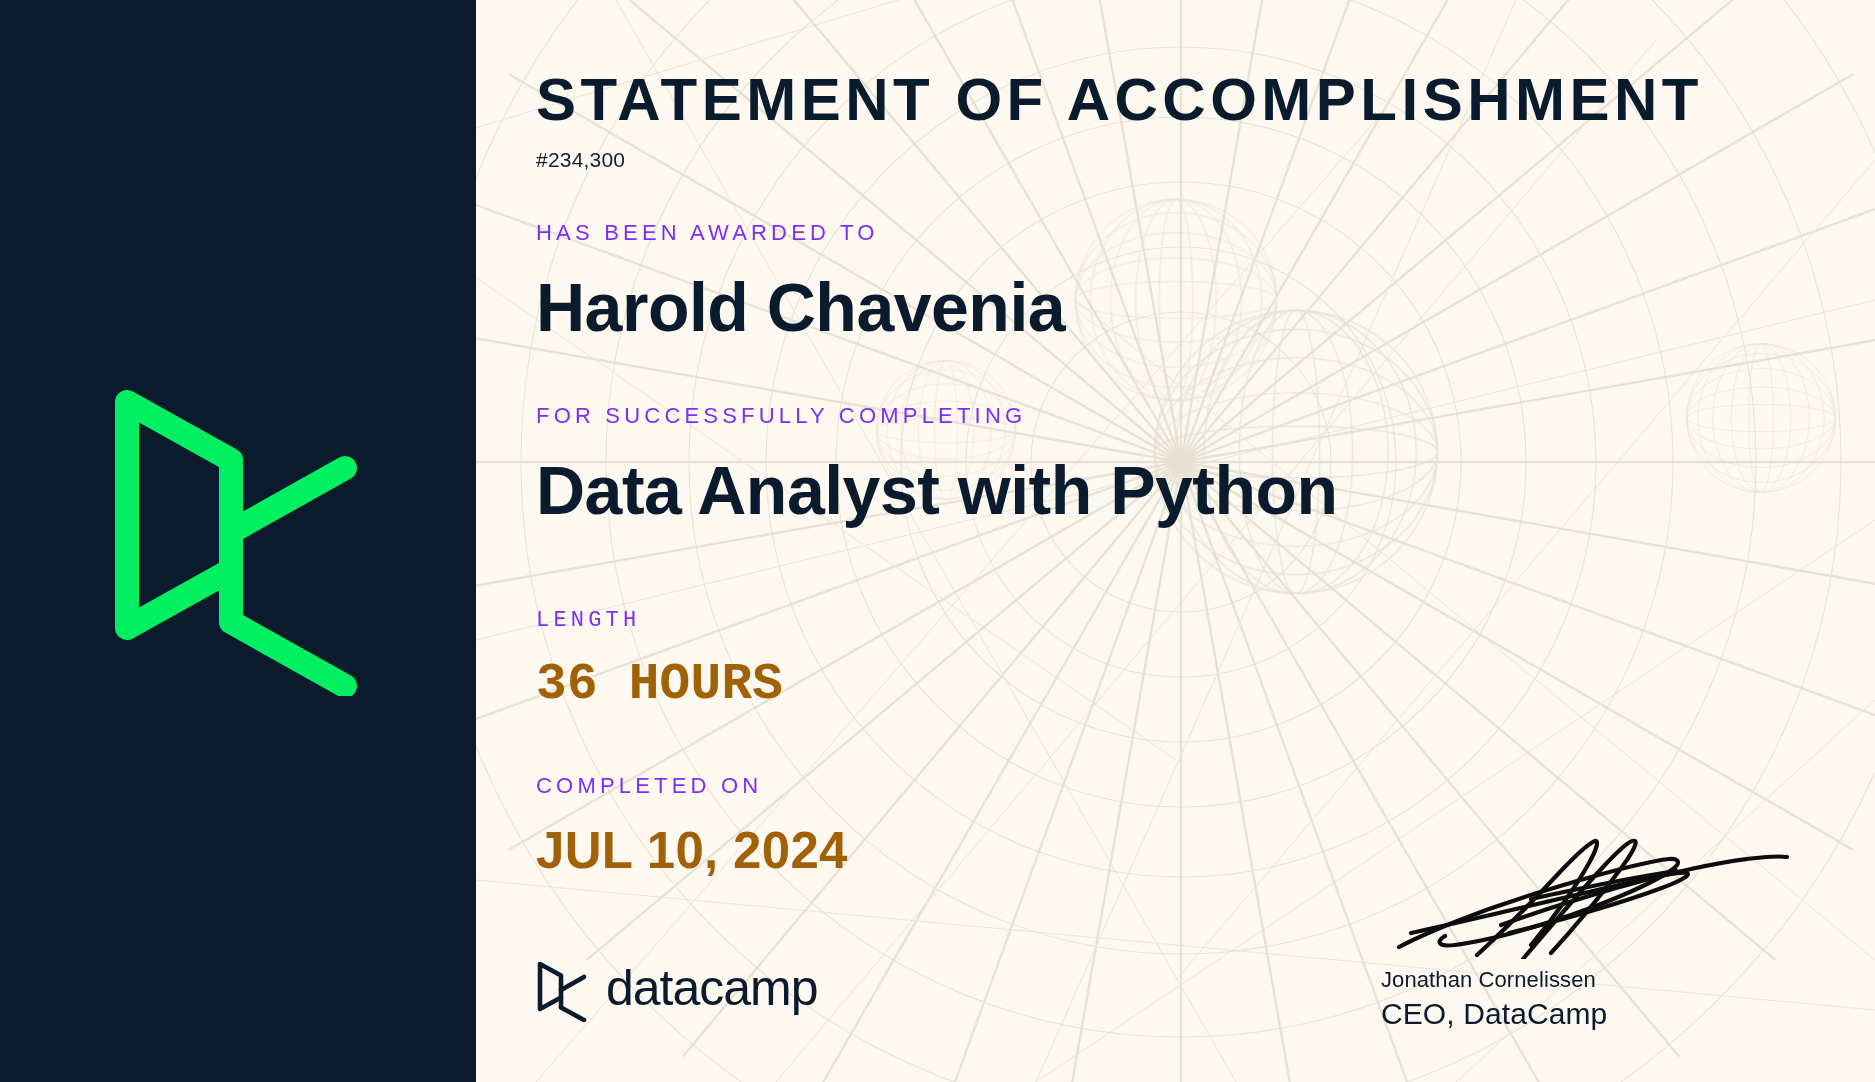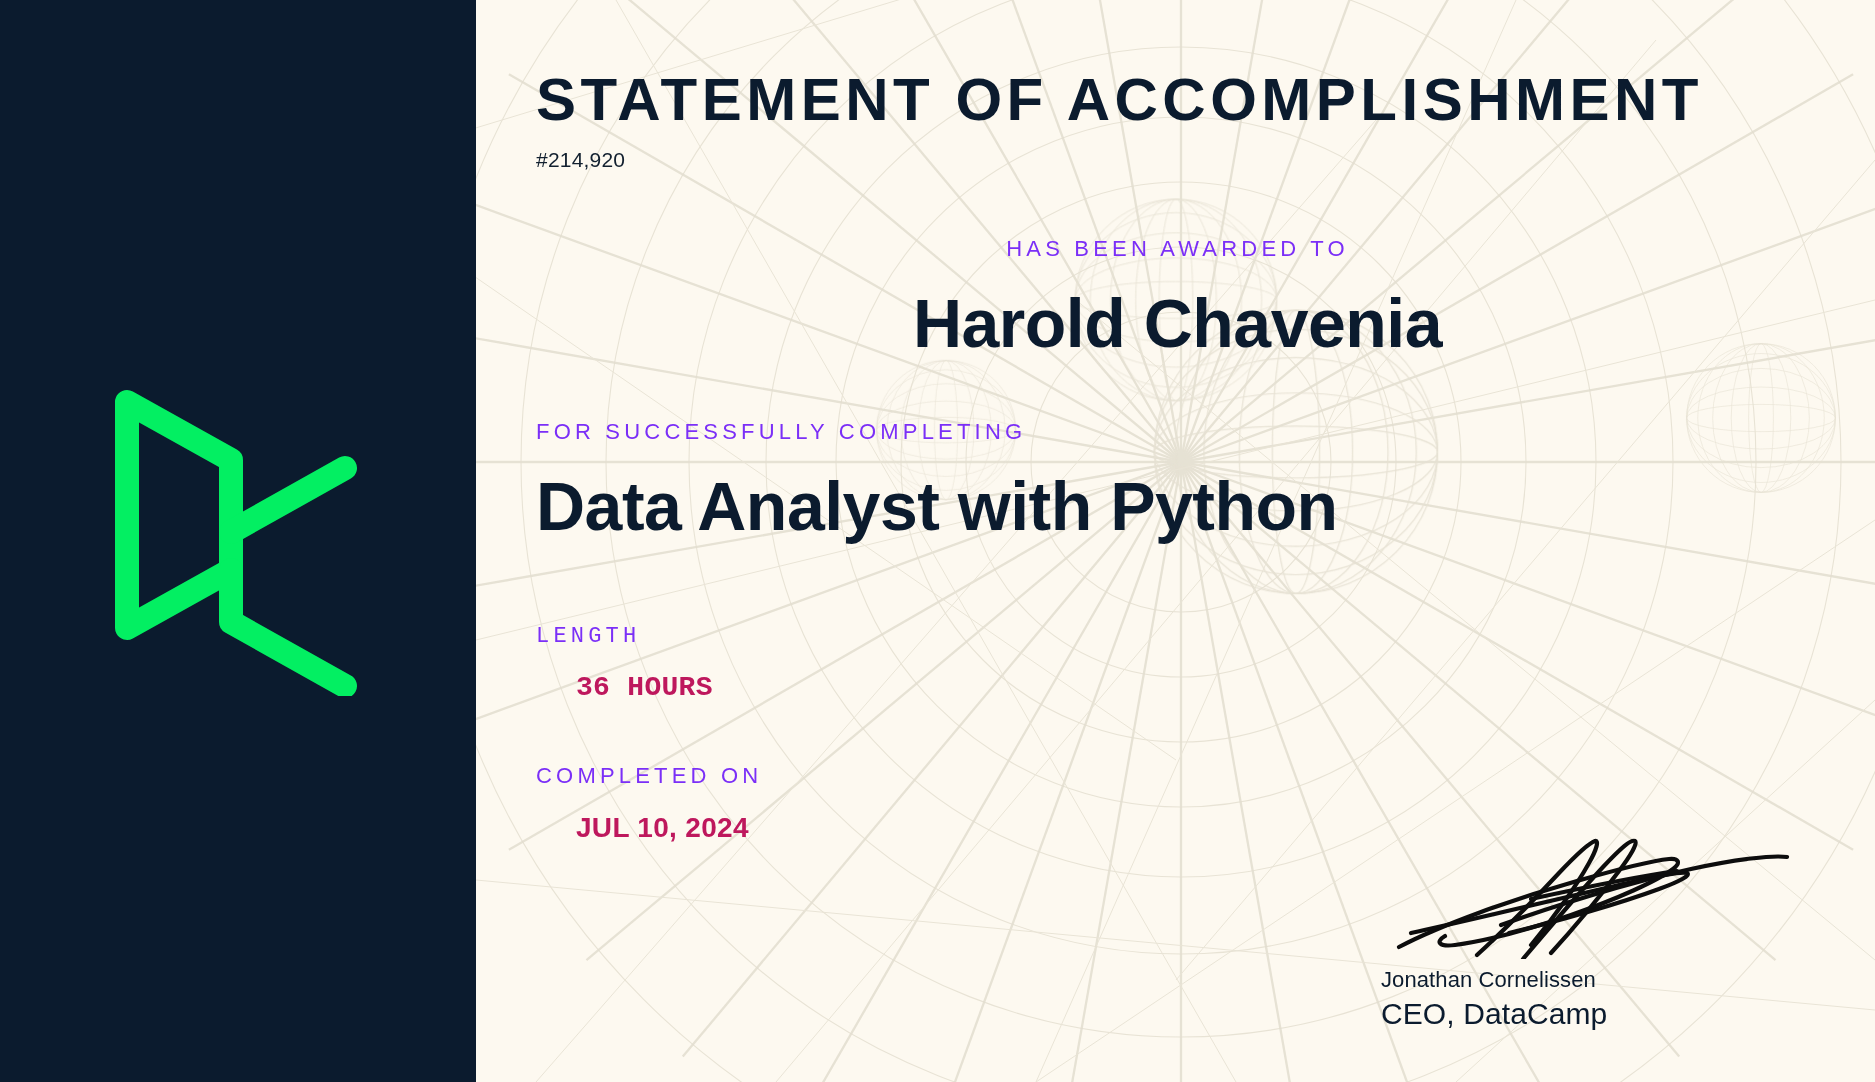--- a/index.html
+++ b/index.html
@@ -75,30 +75,29 @@
   }
   .value-lg {
     color:#0b1b2e;
     font-size:68px;
     font-weight:700;
     letter-spacing:-0.5px;
     line-height:1.1;
     white-space:nowrap;
   }
   .value-md {
-    color:#be185d;
-    font-size:28px;
+    color:#a16207;
+    font-size:51px;
     font-weight:700;
     letter-spacing:0.3px;
     line-height:1.1;
     white-space:nowrap;
-    margin-left:40px;
-  }
-
-  .block-awarded { margin-top:64px;text-align:center; }
+  }
+
+  .block-awarded { margin-top:48px; }
   .block-awarded .value-lg { margin-top:24px; }
 
   .block-course { margin-top:58px; }
   .block-course .value-lg { margin-top:24px; }
 
   .block-length { margin-top:80px;font-family:Liberation Mono, monospace; }
   .block-length .value-md { margin-top:24px; }
 
   .block-date { margin-top:60px; }
   .block-date .value-md { margin-top:24px; }
@@ -247,21 +246,21 @@
         <line x1="1399" y1="160" x2="700" y2="980"></line>
         <line x1="140" y1="0" x2="760" y2="1082"></line>
         <line x1="1040" y1="0" x2="560" y2="1082"></line>
         <line x1="0" y1="880" x2="1399" y2="1010"></line>
       </g>
     </svg>
 
     <div class="content">
 
       <h1 class="title">STATEMENT OF ACCOMPLISHMENT</h1>
-      <div class="cert-number">#214,920</div>
+      <div class="cert-number">#234,300</div>
 
       <div class="block-awarded">
         <div class="label">HAS BEEN AWARDED TO</div>
         <div class="value-lg">Harold Chavenia</div>
       </div>
 
       <div class="block-course">
         <div class="label">FOR SUCCESSFULLY COMPLETING</div>
         <div class="value-lg">Data Analyst with Python</div>
       </div>
@@ -270,20 +269,32 @@
         <div class="label">LENGTH</div>
         <div class="value-md">36 HOURS</div>
       </div>
 
       <div class="block-date">
         <div class="label">COMPLETED ON</div>
         <div class="value-md">JUL 10, 2024</div>
       </div>
     </div>
 
+    <div class="wordmark">
+      <svg class="wordmark-mark" viewBox="0 0 52 62" aria-hidden="true">
+        <g fill="none" stroke="#0b1b2e" stroke-width="4.6" stroke-linecap="round" stroke-linejoin="round">
+          <path d="M4 4 L25 15.5 L25 37.5 L4 49 Z"></path>
+          <path d="M25 37.5 L25 47.5 L48 60"></path>
+          <path d="M25 30 L48 17"></path>
+        </g>
+      </svg>
+      <svg class="wordmark-text" viewBox="0 0 260 52" aria-hidden="true">
+        <text x="0" y="40" font-family="Liberation Sans, sans-serif" font-size="50" font-weight="400" fill="#0b1b2e" letter-spacing="-1">datacamp</text>
+      </svg>
+    </div>
 
     <div class="signature">
       <svg class="signature-scribble" viewBox="0 0 420 130" aria-hidden="true">
         <g fill="none" stroke="#0d0d0d" stroke-width="4.2" stroke-linecap="round" stroke-linejoin="round">
           <path d="M18 118 C60 96 132 70 196 52 C238 40 268 32 288 30 C298 29 300 34 292 40 C276 52 236 70 190 86 C146 101 104 112 74 116 C58 118 54 113 64 107"></path>
           <path d="M30 104 C86 92 168 72 238 56 C278 47 300 42 306 44 C310 46 300 52 278 60 C240 74 178 92 128 104"></path>
           <path d="M96 126 C120 104 152 72 178 44 C196 25 208 14 214 12 C218 11 216 20 208 34 C196 56 172 90 150 116"></path>
           <path d="M142 130 C164 104 196 66 222 38 C240 19 250 10 254 12 C257 14 250 26 238 42 C220 66 192 100 170 124"></path>
           <path d="M120 96 C170 78 246 54 310 40 C356 30 392 26 406 28"></path>
           <path d="M150 70 C196 60 252 48 296 42"></path>

